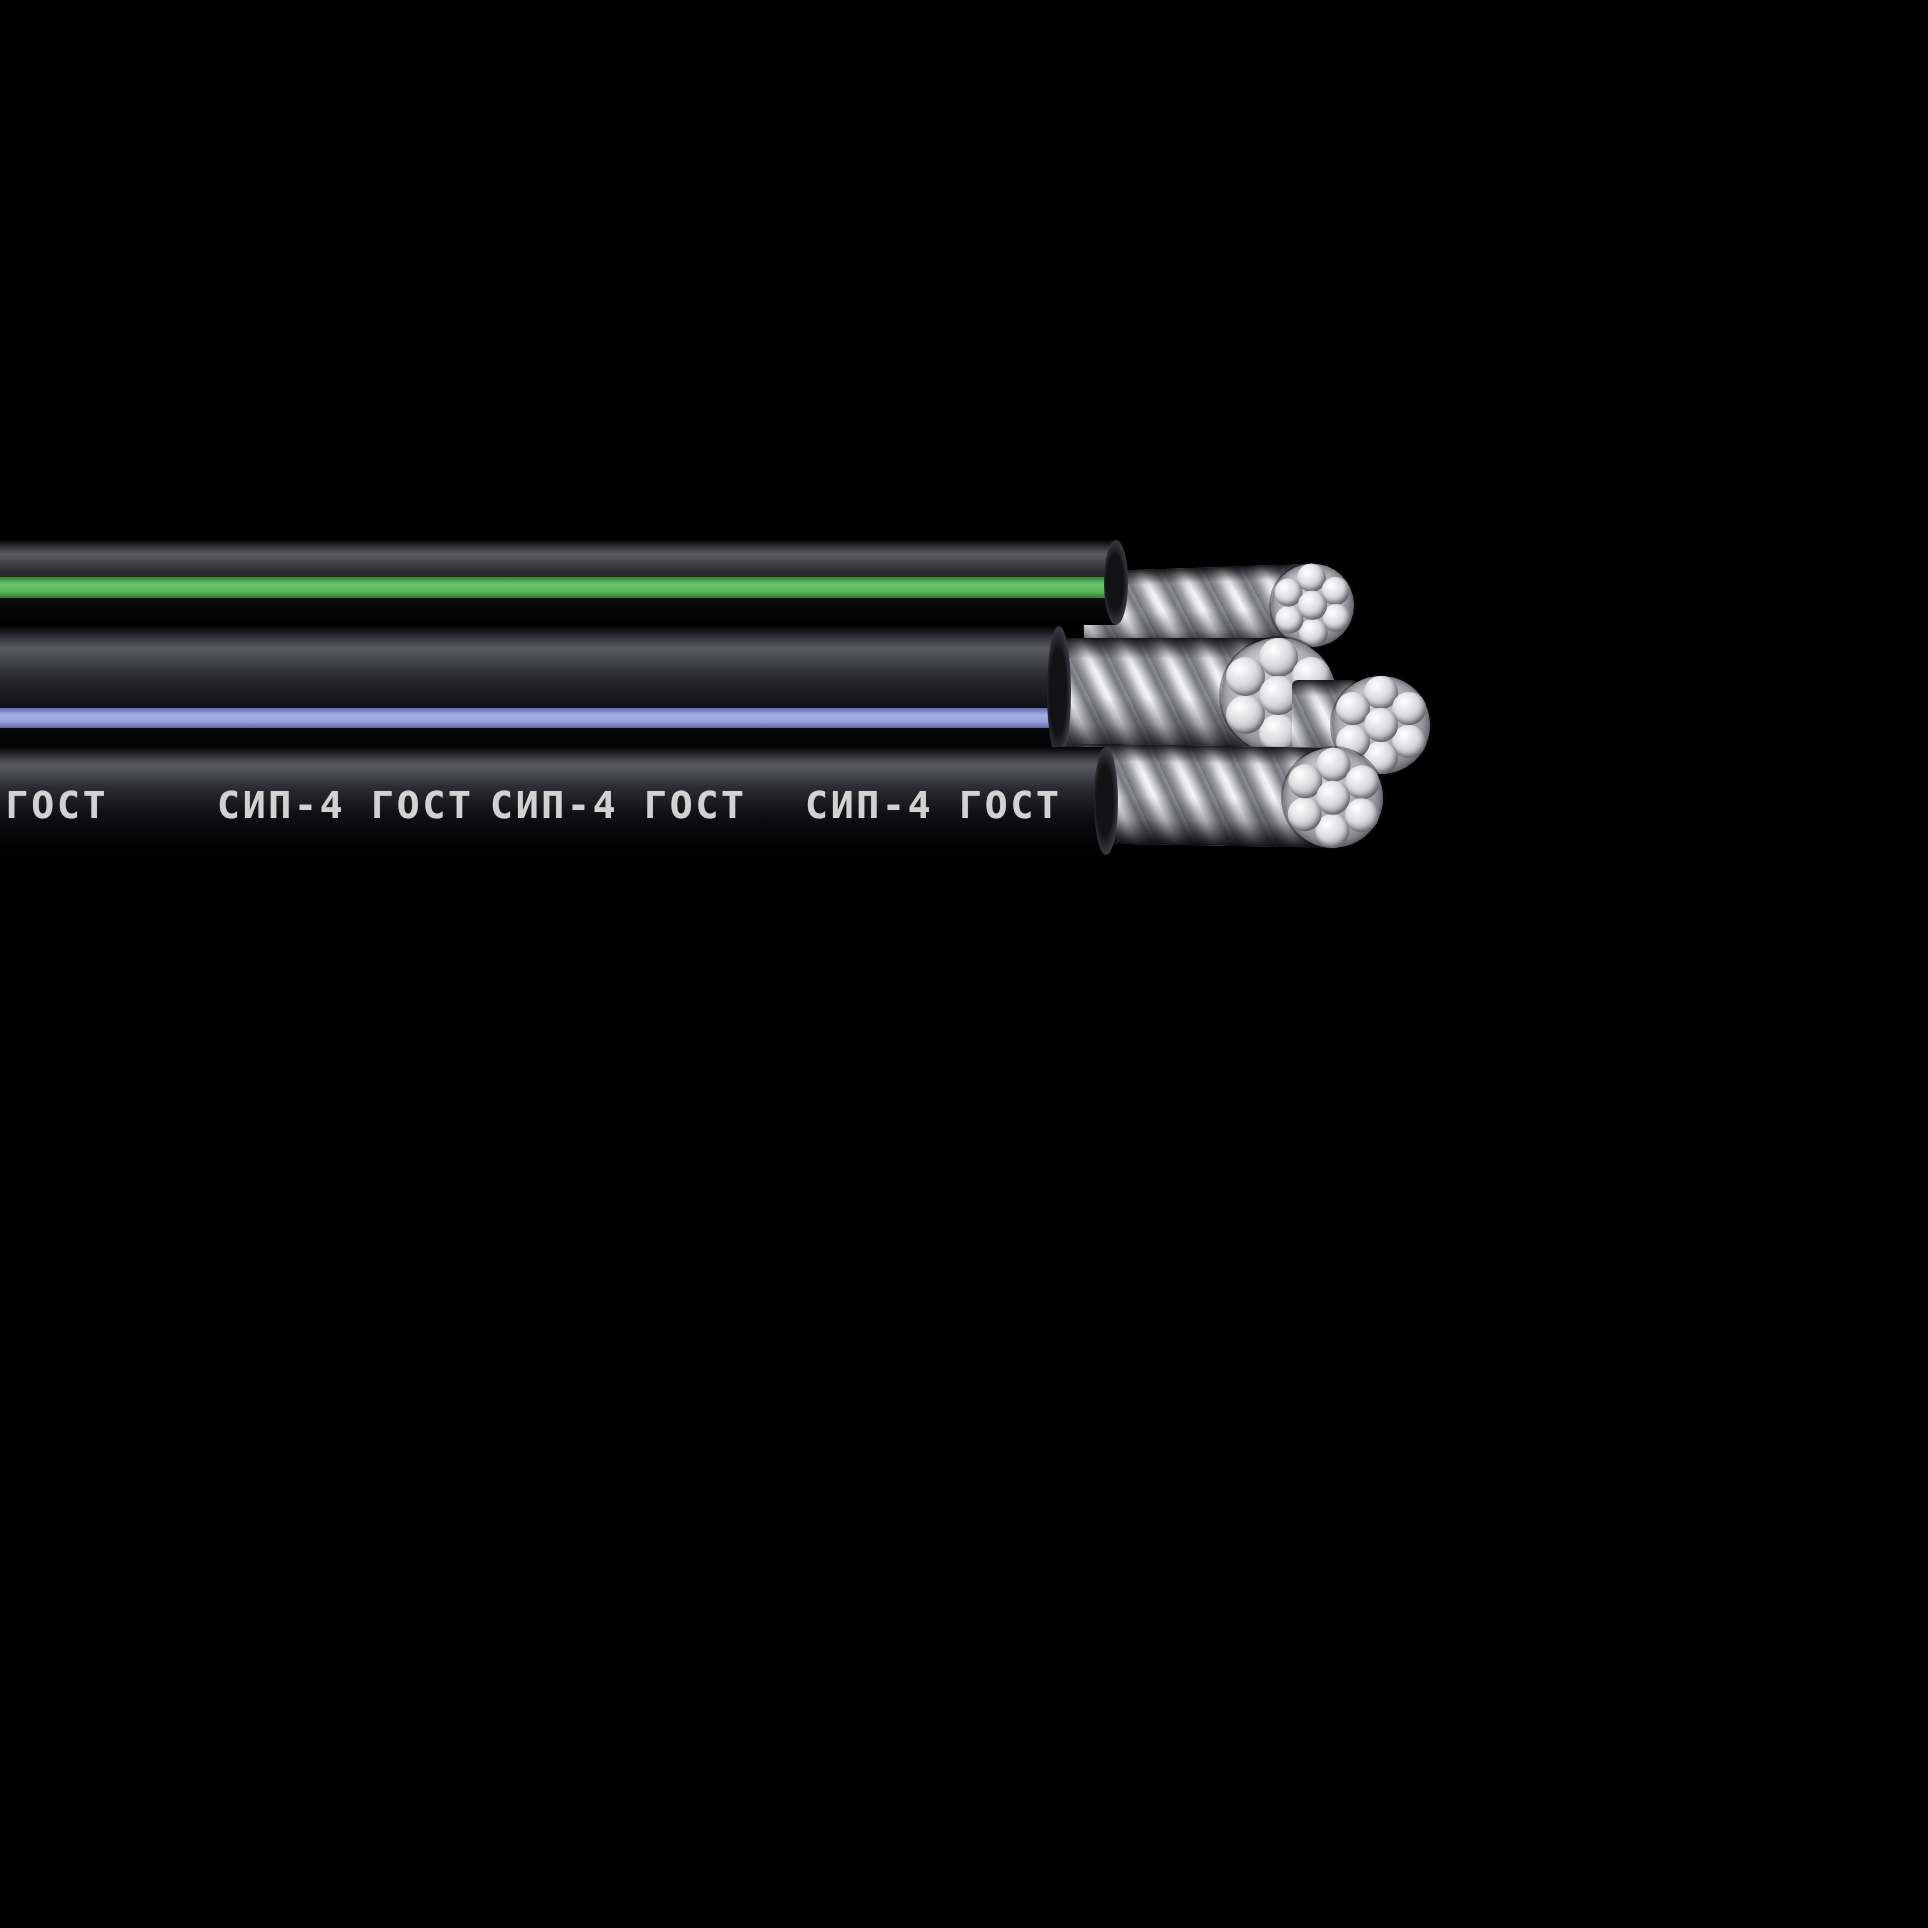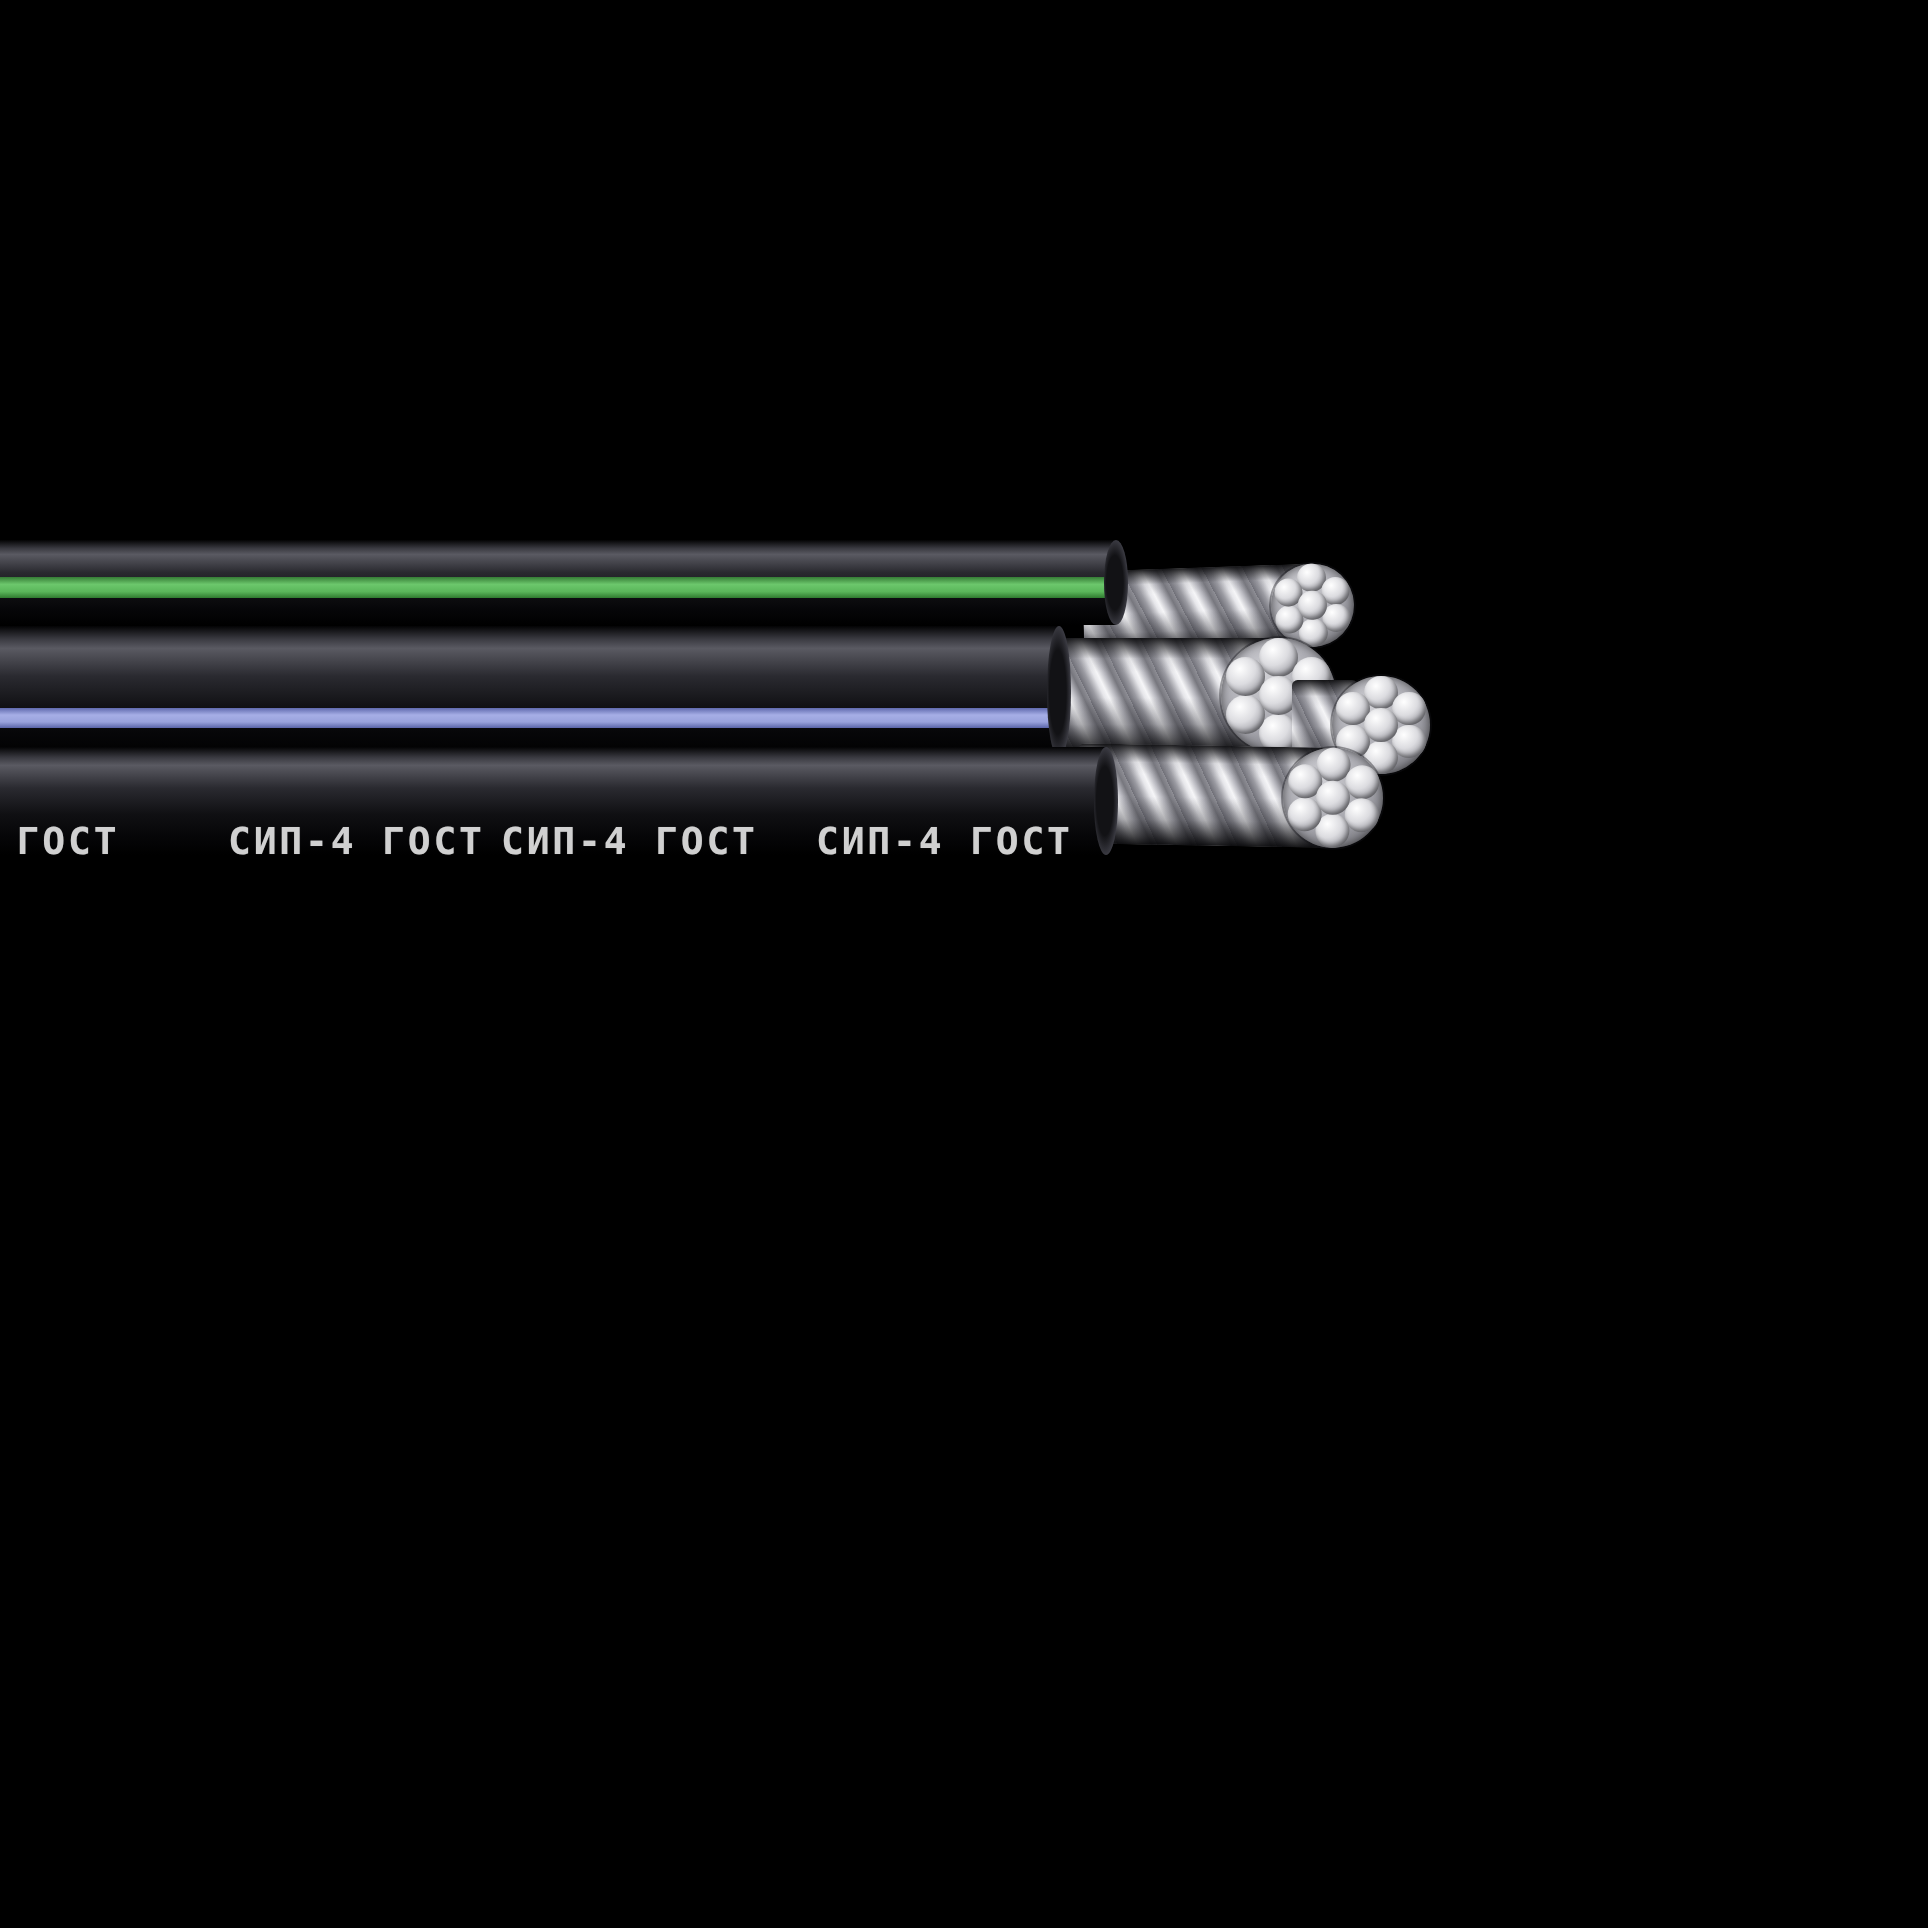--- a/index.html
+++ b/index.html
@@ -28,21 +28,21 @@
   .stripe-green{
     top:44%;height:21px;
     background:linear-gradient(to bottom,#357c35,#6cc76c 35%,#5ab65a 70%,#2f7a2f);
   }
   .stripe-blue{
     top:62%;height:20px;
     background:linear-gradient(to bottom,#5f69ad,#a6aee6 35%,#99a2dc 70%,#5a64a8);
   }
 
   .marking-row{
-    position:absolute;top:36px;left:11px;width:100%;height:43px;white-space:nowrap;margin-top:36px;
+    position:absolute;top:36px;left:0;width:100%;height:43px;white-space:nowrap;
   }
   .marking{
     position:absolute;top:0;
     font-size:38px;font-weight:bold;letter-spacing:2.8px;
     color:#e2e2e2;text-shadow:0 0 0.9px rgba(255,255,255,.35);
     opacity:.92;
   }
   .m0{left:5.6px;}
   .m1{left:217px;}
   .m2{left:490px;}

